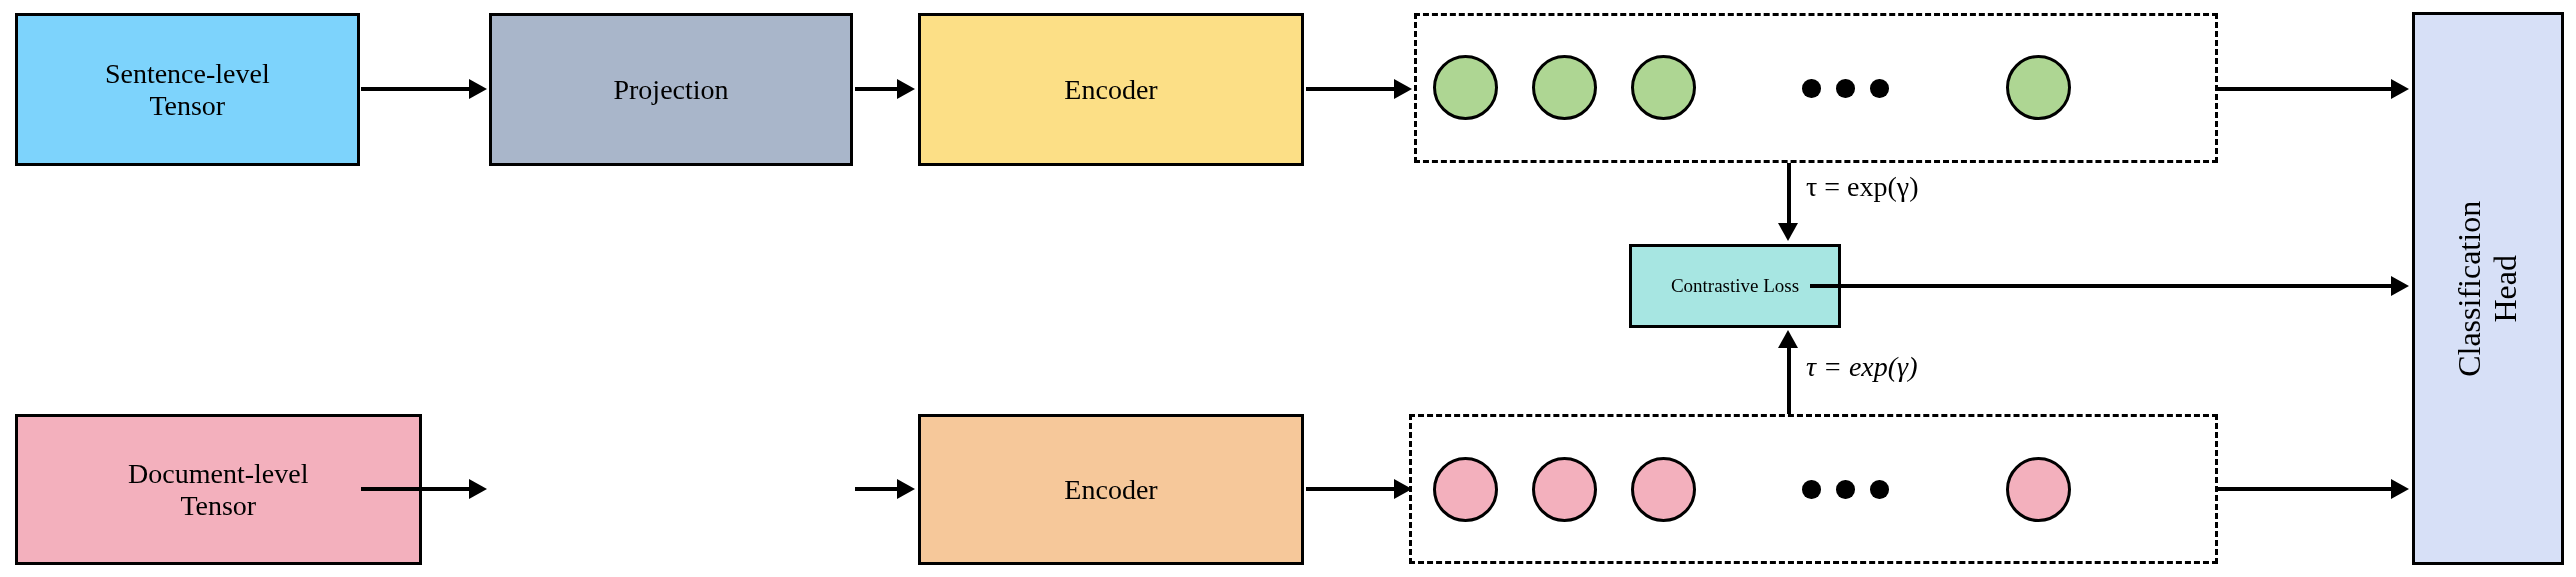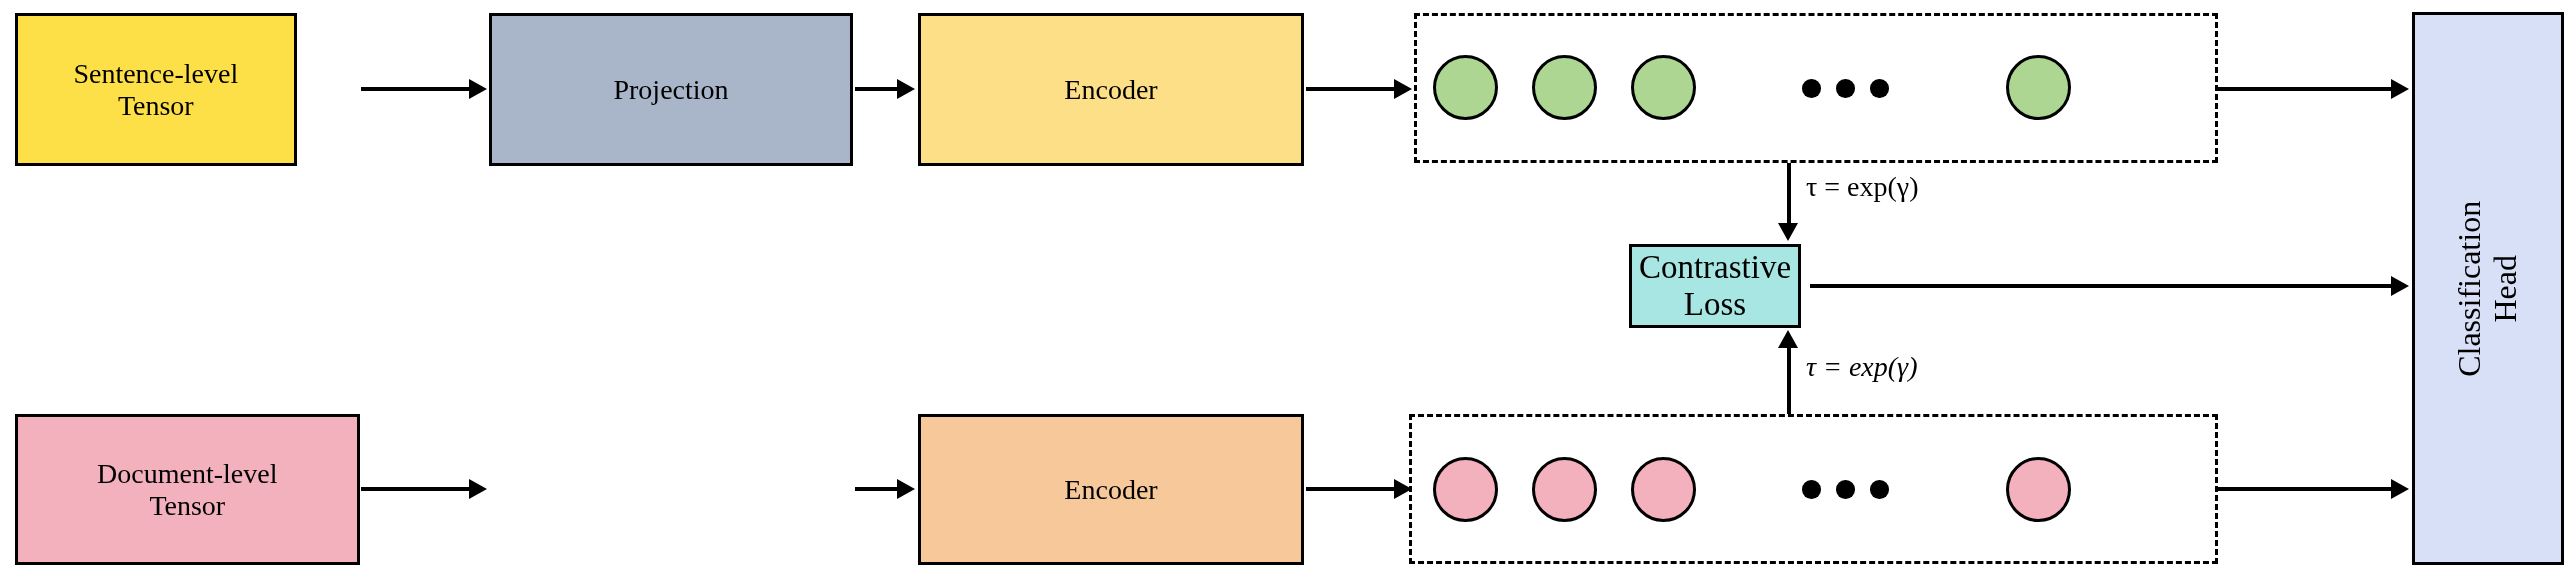--- a/index.html
+++ b/index.html
@@ -87,21 +87,21 @@
   .tau-italic { font-style: italic; }
   .rot {
     transform: rotate(-90deg);
   }
 </style>
 </head>
 <body>
 
 <div id="stage">
 
-  <div class="box" style="left:14.8px; top:13px; width:282px; height:153px; background:#fde047;">
+  <div class="box" style="left:14.8px; top:13px; width:345px; height:153px; background:#7dd3fc;">
     <span>Sentence-level
 Tensor</span>
   </div>
 
   <div class="hline" style="left:361px; top:87px; width:111px;"></div>
   <div class="arrowhead-r" style="left:469px; top:79px;"></div>
 
   <div class="box" style="left:489px; top:13px; width:364px; height:153px; background:#a9b6ca;">
     <span>Projection</span>
   </div>
@@ -128,32 +128,32 @@
 
   <div class="node" style="left:2006px; top:55px; width:65px; height:65px; background:#aed693;"></div>
 
   <div class="hline" style="left:2216px; top:87px; width:177px;"></div>
   <div class="arrowhead-r" style="left:2391px; top:79px;"></div>
 
   <div class="vline" style="left:1787px; top:163px; width:3.7px; height:62px;"></div>
   <div class="arrowhead-d" style="left:1778px; top:223px;"></div>
   <div class="tau-label" style="left:1806px; top:171px;">τ = exp(γ)</div>
 
-  <div class="box" style="left:1629px; top:244px; width:172px; height:84px; background:#a7e6e2; font-size:33px;justify-content:flex-end;">
+  <div class="box" style="left:1629px; top:244px; width:212px; height:84px; background:#a7e6e2; font-size:19px;">
     <span>Contrastive Loss</span>
   </div>
 
   <div class="hline" style="left:1810px; top:284px; width:583px;"></div>
   <div class="arrowhead-r" style="left:2391px; top:276px;"></div>
 
   <div class="vline" style="left:1787px; top:348px; width:3.7px; height:66px;"></div>
   <div class="arrowhead-u" style="left:1778px; top:330px;"></div>
   <div class="tau-label tau-italic" style="left:1806px; top:351px;">τ = exp(γ)</div>
 
-  <div class="box" style="left:14.8px; top:414px; width:345px; height:151px; background:#f3b0bd;">
+  <div class="box" style="left:14.8px; top:414px; width:407px; height:151px; background:#f3b0bd;">
     <span>Document-level
 Tensor</span>
   </div>
 
   <div class="hline" style="left:361px; top:487px; width:111px;"></div>
   <div class="arrowhead-r" style="left:469px; top:479px;"></div>
 
 
   <div class="hline" style="left:855px; top:487px; width:44px;"></div>
   <div class="arrowhead-r" style="left:897px; top:479px;"></div>

